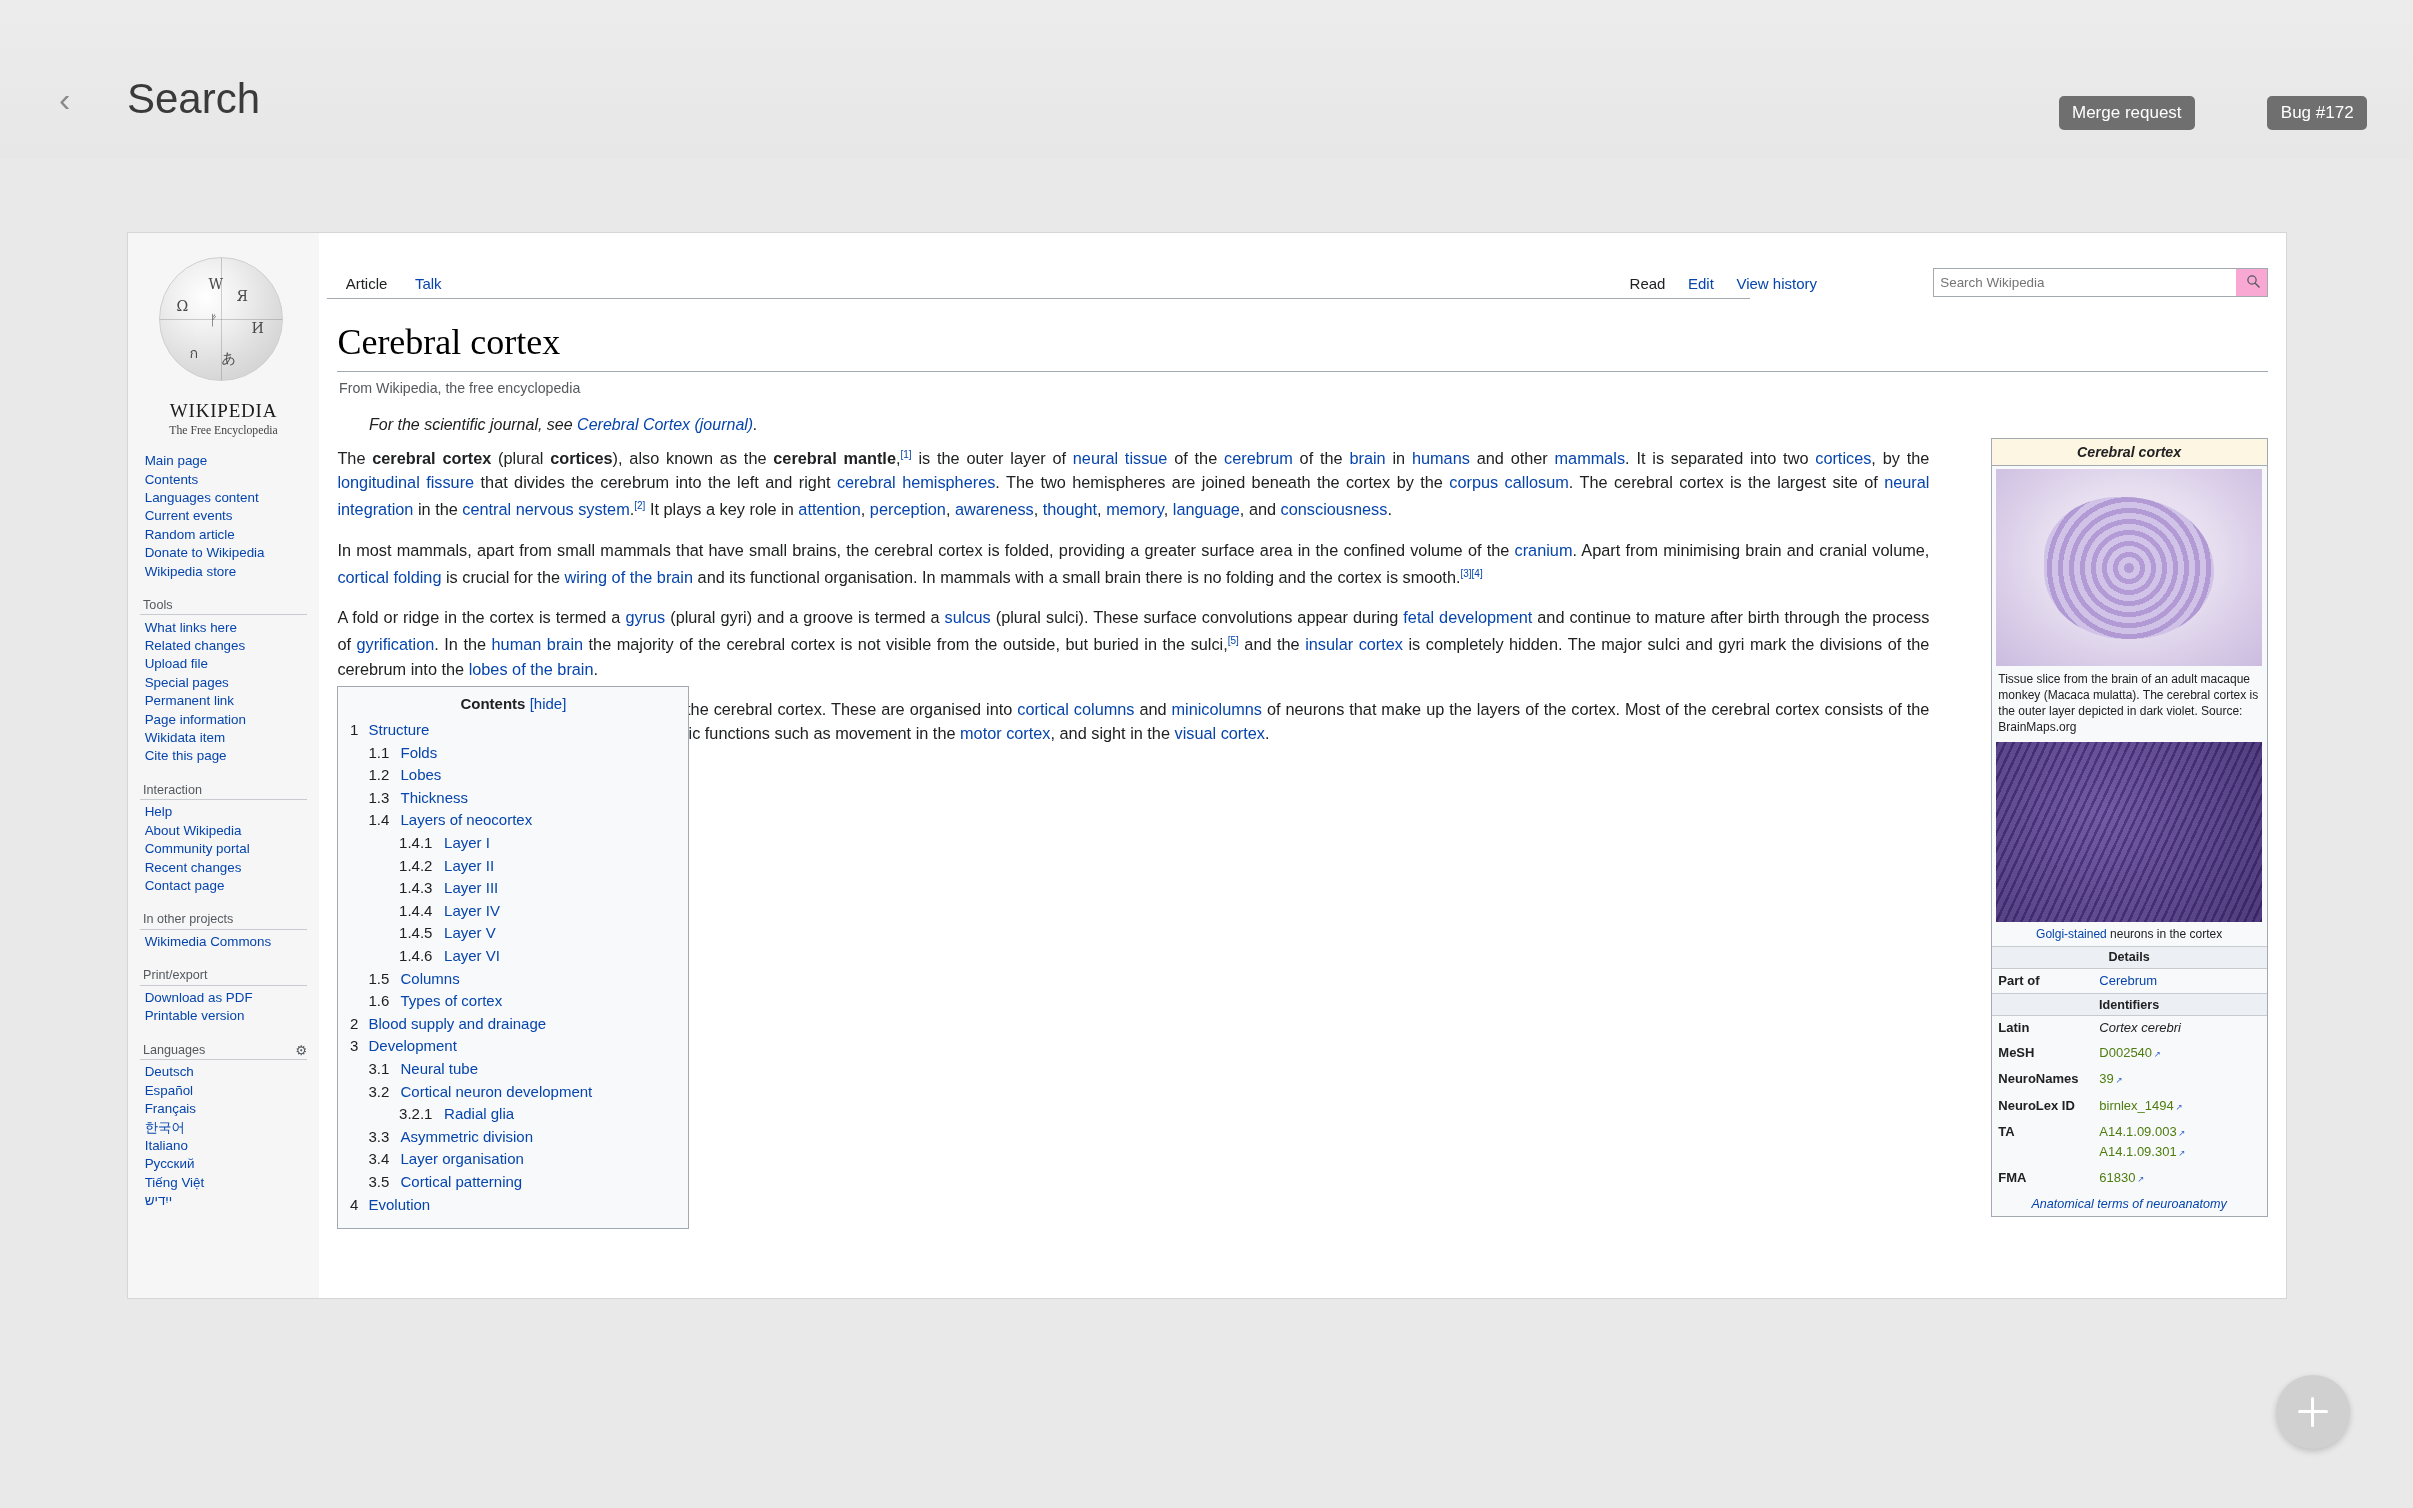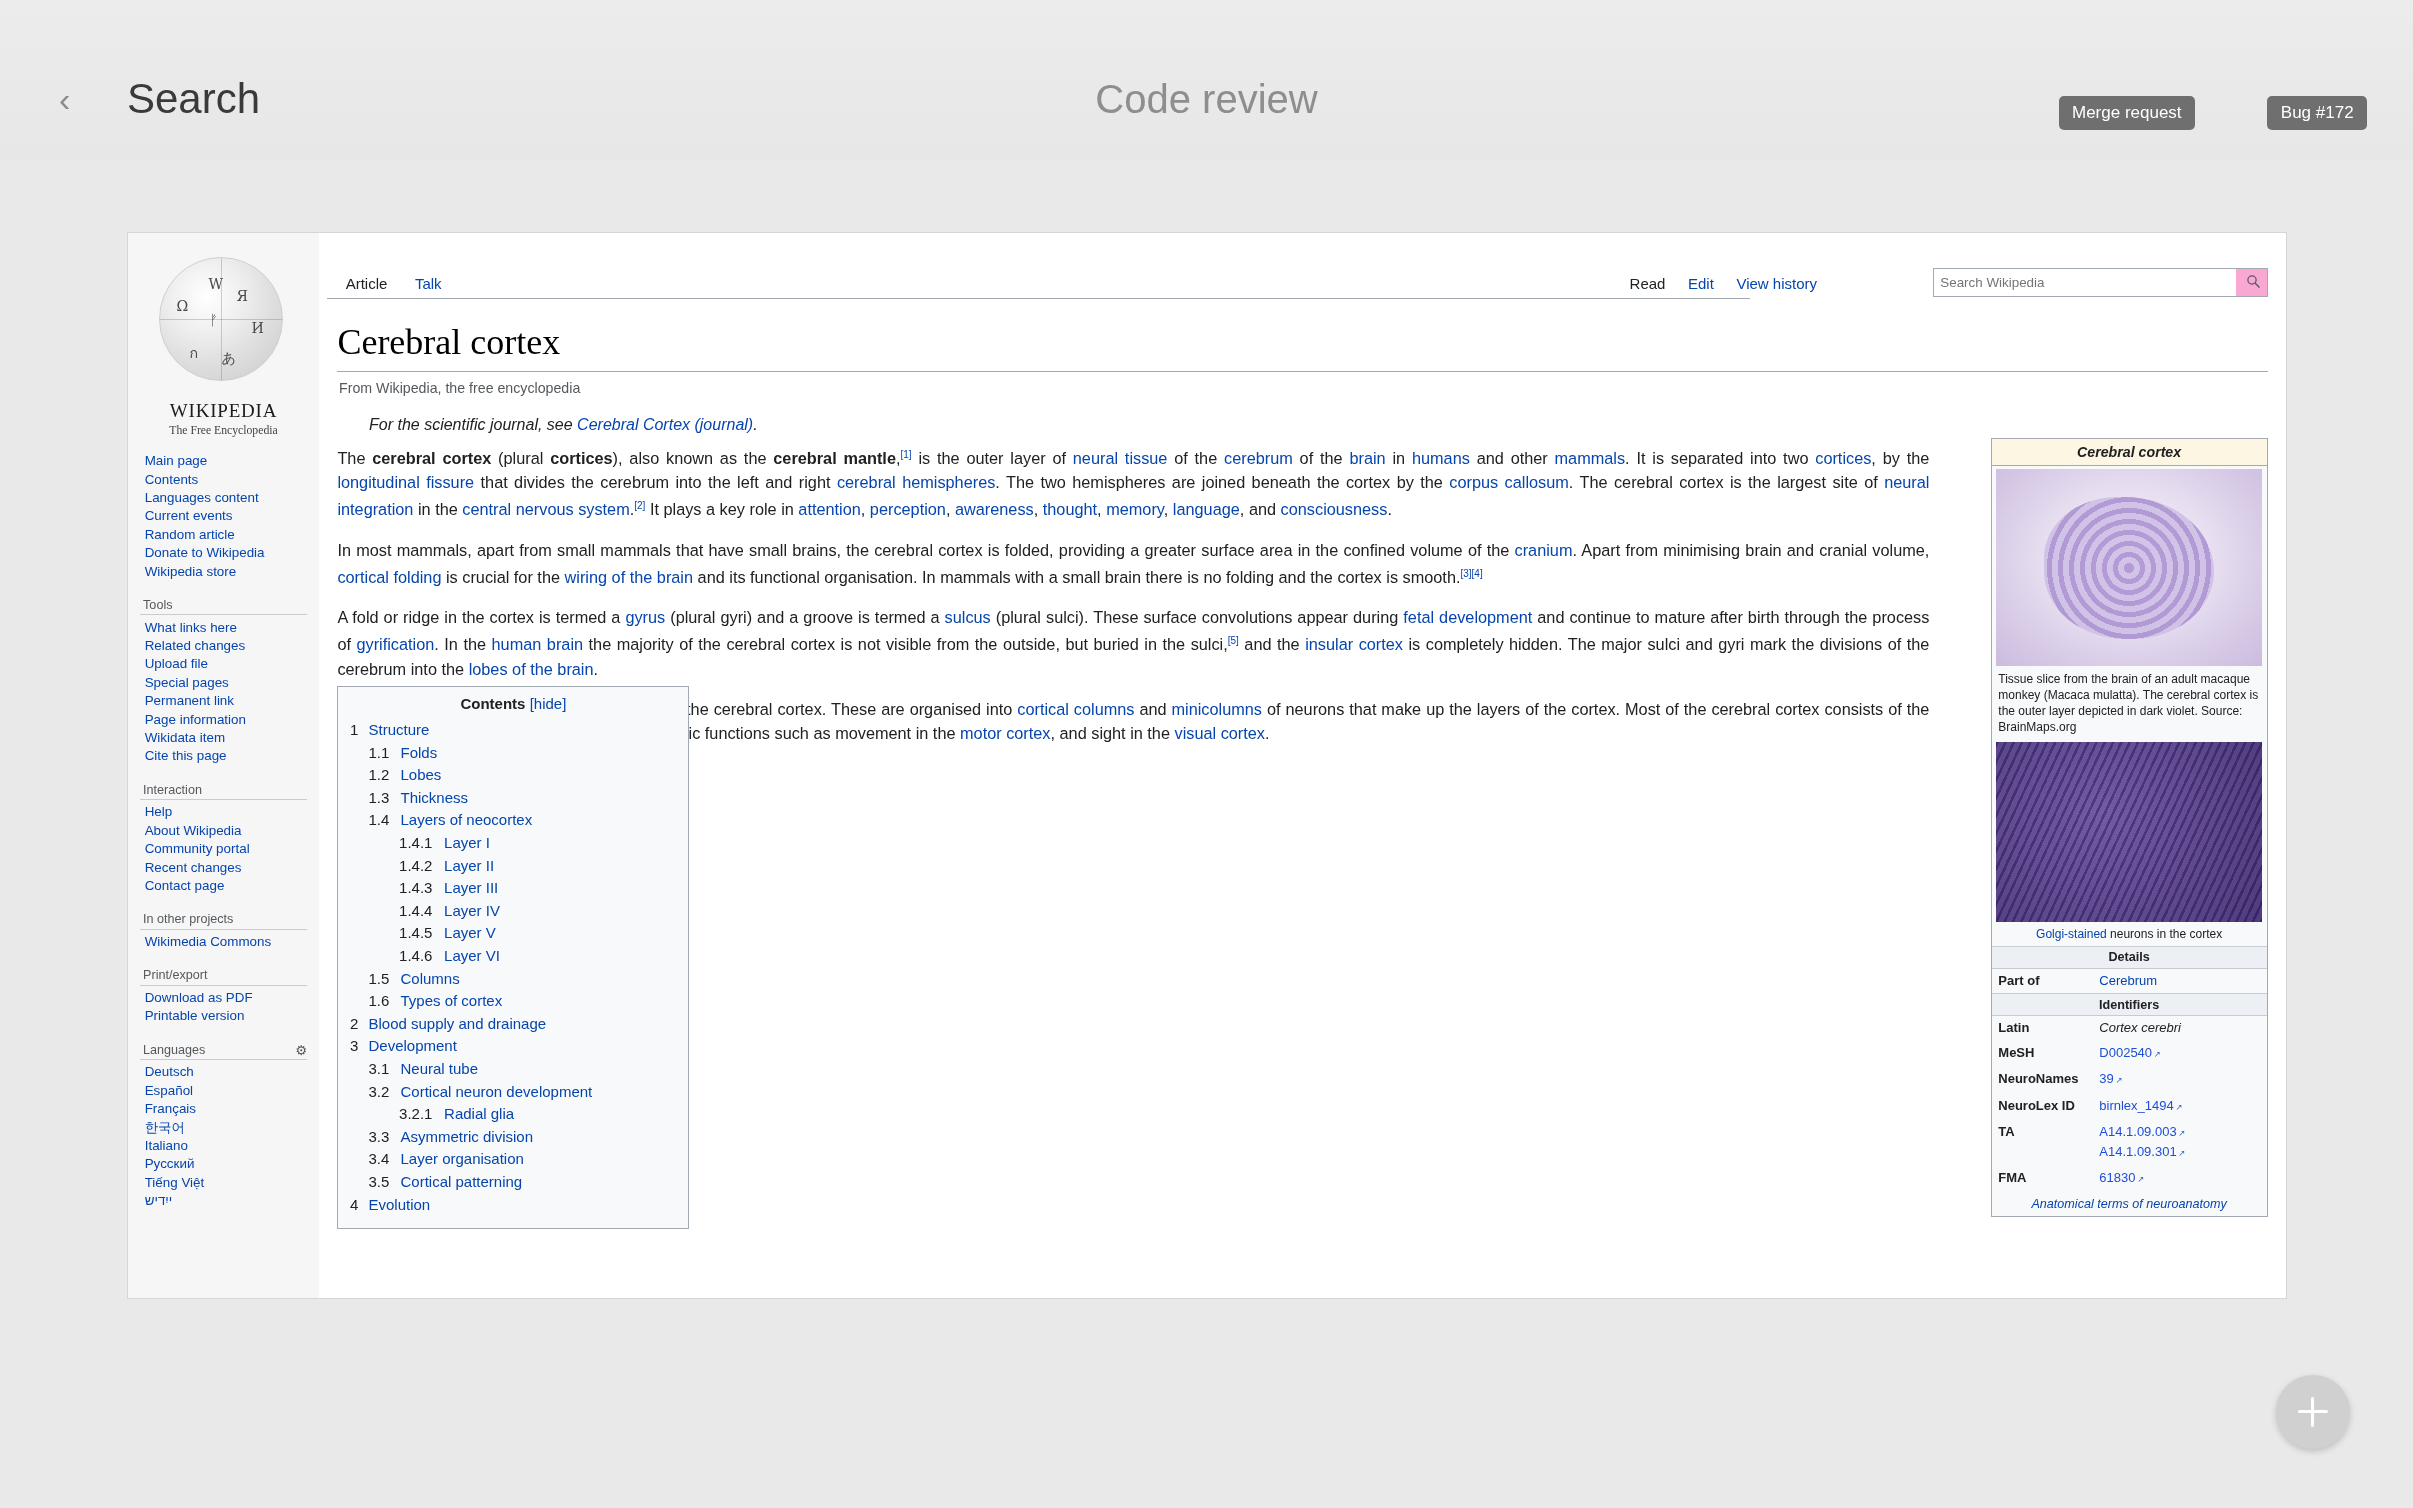--- a/index.html
+++ b/index.html
@@ -234,21 +234,21 @@
   .ib-cap2 a { color:#0645ad; text-decoration:none; }
   .ib-section {
     text-align:center; font-weight:bold; background:#eceff3;
     border-top:0.8px solid #c8ccd1; border-bottom:0.8px solid #c8ccd1;
     padding:3.4px 0; font-size:12.6px;
   }
   .ib-row { display:flex; padding:3.4px 6.7px; font-size:13px; line-height:17.6px; }
   .ib-k { width:101px; font-weight:bold; color:#202122; }
   .ib-v { flex:1; color:#0645ad; }
   .ib-v.plain { color:#202122; font-style:italic; }
-  .ib-v a { color:#1d4ed8; text-decoration:none; }
+  .ib-v a { color:#4d7c0f; text-decoration:none; }
   .ib-foot { text-align:center; font-style:italic; padding:5px 6.7px; }
   .ib-foot a { color:#0645ad; text-decoration:none; }
   .extlink:after{ content:"\2197"; font-size:8.4px; margin-left:1.7px; color:#3366cc;}
 
   
   .fab {
     position:absolute; right:63px; bottom:59px; width:74px; height:74px;
     border-radius:50%; background:#d0d0d0;
     box-shadow:0 2.5px 6.7px rgba(0,0,0,.18);
     cursor:pointer;
@@ -258,21 +258,20 @@
   }
   .fab:before{ left:22px; top:35px; width:30px; height:3.4px; }
   .fab:after{ left:35px; top:22px; width:3.4px; height:30px; }
 </style>
 </head>
 <body>
 
 <div class="chrome">
   <div class="back-chevron">‹</div>
   <div class="chrome-title">Search</div>
-  <div class="chrome-center">Code review</div>
   <div class="chip chip-merge">Merge request</div>
   <div class="chip chip-bug">Bug #172</div>
 </div>
 
 <div class="tabbar">
   <div class="tab-label">Cerebral cortex - Wikipedia</div>
   <div class="tab-dots">⋮</div>
 </div>
 
 <div class="page">

